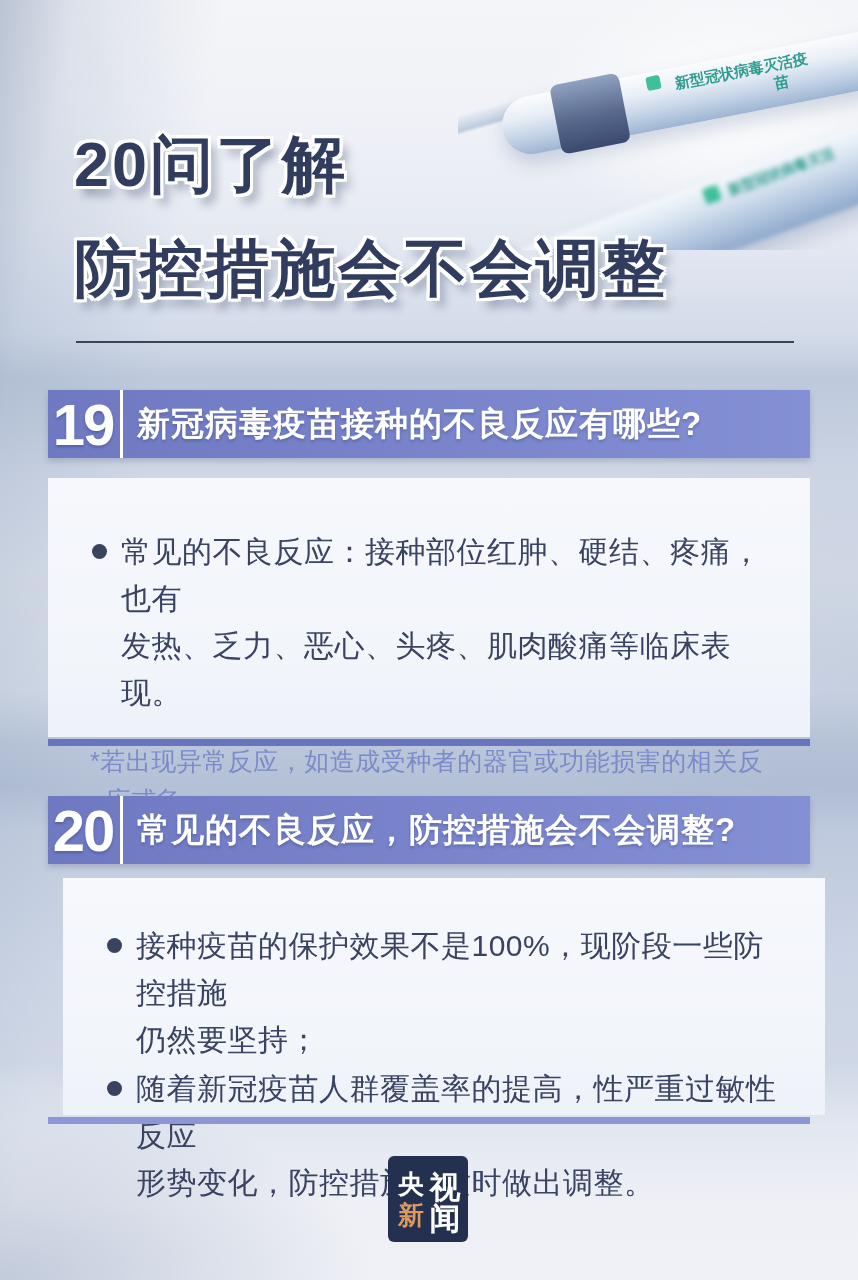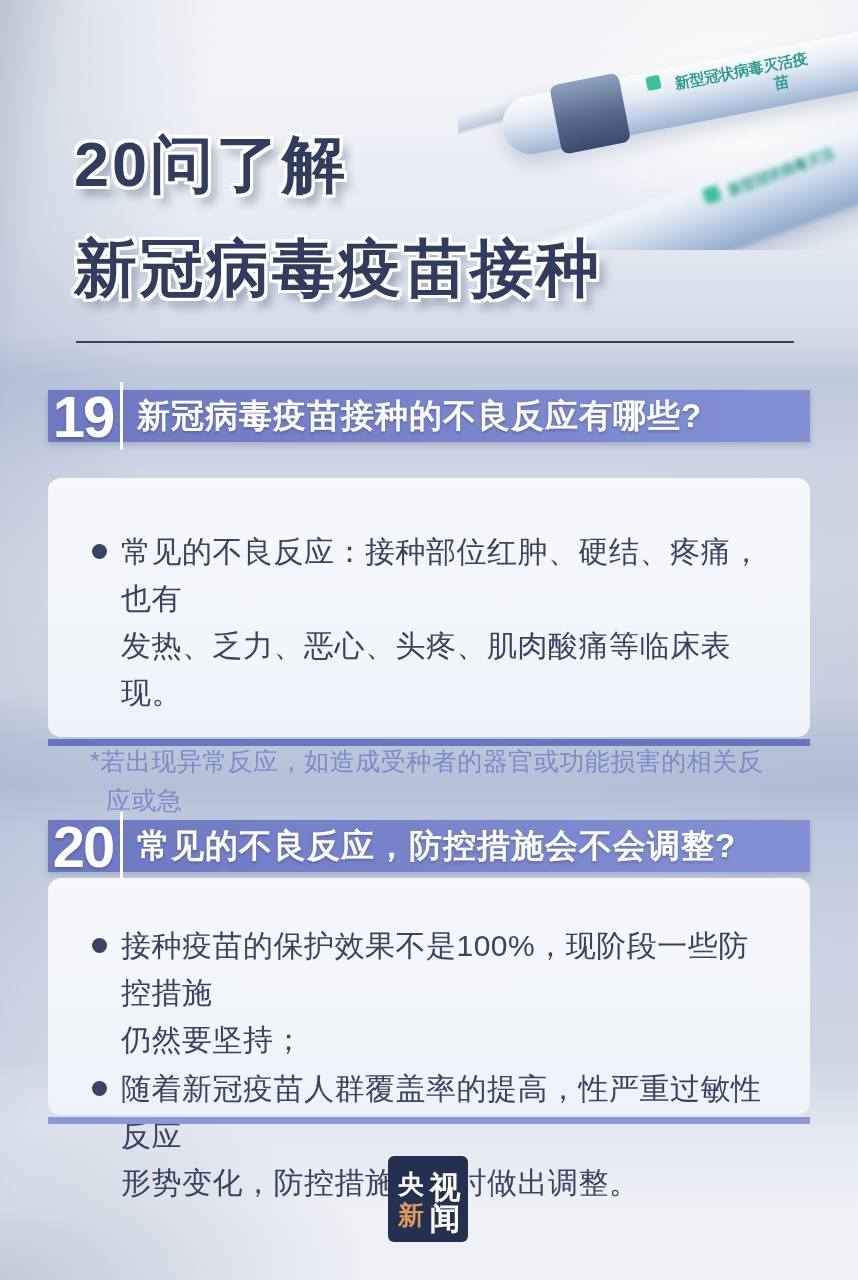--- a/index.html
+++ b/index.html
@@ -39,35 +39,35 @@
     font-size:63px;line-height:104px;font-weight:900;letter-spacing:3px;color:#313c5f;
     text-shadow:
       -3px -3px 0 rgba(255,255,255,.95), 3px -3px 0 rgba(255,255,255,.95),
       -3px 3px 0 rgba(255,255,255,.95), 3px 3px 0 rgba(255,255,255,.95),
       -3px 0 0 rgba(255,255,255,.95), 3px 0 0 rgba(255,255,255,.95),
       0 -3px 0 rgba(255,255,255,.95), 0 3px 0 rgba(255,255,255,.95),
       7px 9px 10px rgba(60,72,105,.45);
   }
   .divider{position:absolute;left:76px;top:341px;width:718px;height:2px;background:#3d4354;}
   
-  .q-header{position:absolute;left:48px;width:762px;height:52px;display:flex;align-items:center;
+  .q-header{position:absolute;left:48px;width:762px;height:68px;display:flex;align-items:center;
     background:linear-gradient(90deg,#6e79c2 0%,#7b86cd 60%,#8490d4 100%);
     box-shadow:0 3px 6px rgba(60,70,110,.25);}
   .q19-header{top:390px;}
-  .q20-header{top:820px;}
+  .q20-header{top:796px;}
   .q-num{width:70px;text-align:center;font-size:58px;font-weight:800;color:#ffffff;
     text-shadow:0 2px 3px rgba(40,50,90,.35);letter-spacing:-2px;}
   .q-sep{width:3px;height:68px;background:#ffffff;margin:0 0 0 2px;flex:none;}
   .q-title{margin-left:14px;font-size:33px;font-weight:bold;color:#ffffff;letter-spacing:1px;
     text-shadow:0 2px 3px rgba(40,50,90,.3);}
   .q-body{position:absolute;left:48px;width:762px;box-sizing:border-box;
     background:linear-gradient(180deg,#f6f8fc 0%,#f2f5fa 70%,#eef2f9 100%);
-    padding:50px 40px 0 42px;border-radius:13px;}
+    padding:50px 40px 0 42px;}
   .q19-body{top:478px;height:259px;}
-  .q20-body{top:878px;height:237px;padding-top:44px;}
+  .q20-body{top:878px;height:237px;padding-top:44px;margin-left:15px;}
   .q-bullet{display:flex;align-items:flex-start;margin-bottom:2px;}
   .q-dot{flex:none;width:15px;height:15px;border-radius:50%;background:#39425f;margin:16px 14px 0 2px;}
   .q-bullet-text{font-size:30px;line-height:47px;color:#3a4361;white-space:pre-line;letter-spacing:.5px;}
   .q-note{margin-top:26px;padding-left:16px;text-indent:-16px;
     font-size:25px;line-height:39px;color:#7d8aca;white-space:pre-line;letter-spacing:.5px;}
   .q-strip{position:absolute;left:48px;width:762px;height:7px;}
   .q19-strip{top:739px;background:#6874bd;}
   .q20-strip{top:1117px;background:#8b98d5;}
   
   .logo{position:absolute;left:388px;top:1156px;width:80px;height:86px;border-radius:6px;
@@ -93,21 +93,21 @@
     <div class="syr-tip"></div>
     <div class="syringe syr1">
       <div class="plunger"></div>
       <div class="capband"></div>
       <div class="vial-label"><span>新型冠状病毒灭活疫</span><span class="second">苗</span></div>
     </div>
   </div>
 
   <div class="title-block">
     <div class="title-line">20问了解</div>
-    <div class="title-line">新冠病毒疫苗接种</div>
+    <div class="title-line">防控措施会不会调整</div>
   </div>
   <div class="divider"></div>
 
   <div class="q-header q19-header">
     <div class="q-num">19</div>
     <div class="q-sep"></div>
     <div class="q-title">新冠病毒疫苗接种的不良反应有哪些?</div>
   </div>
   <div class="q-body q19-body">
     <div class="q-bullet">

